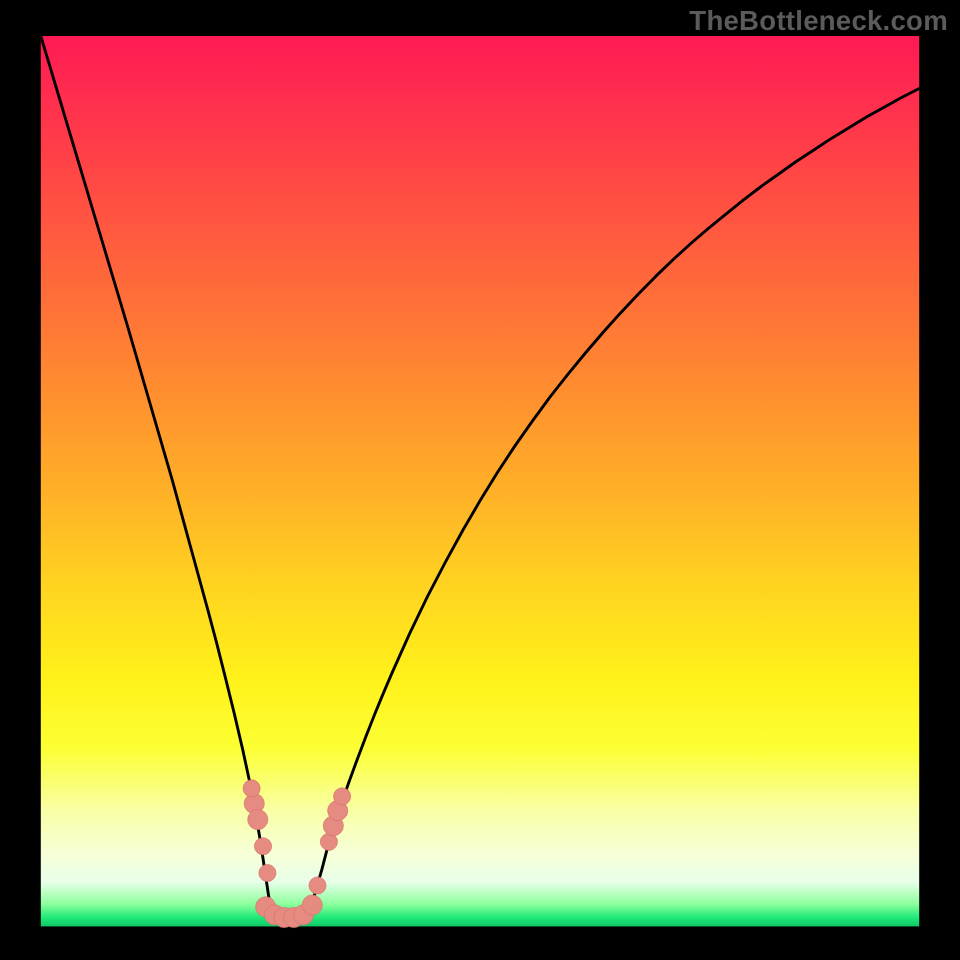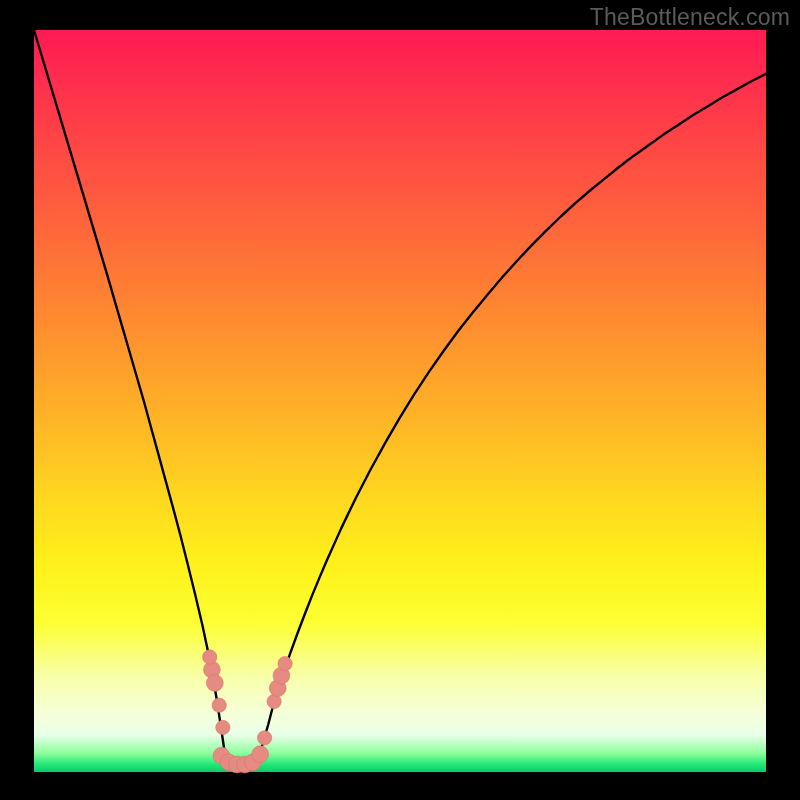--- a/index.html
+++ b/index.html
@@ -43,21 +43,21 @@
       #0fc96a 100%
     );
   }
   .watermark {
     position: absolute;
     top: 4px;
     right: 10px;
     color: #5b5b5b;
     font-size: 23px;
     letter-spacing: 0.2px;
-    font-weight: 400;
+    font-weight: 700;
     user-select: none;
   }
   svg.curve {
     position: absolute;
     left: 0;
     top: 0;
     width: 732px;
     height: 742px;
     overflow: visible;
   }

